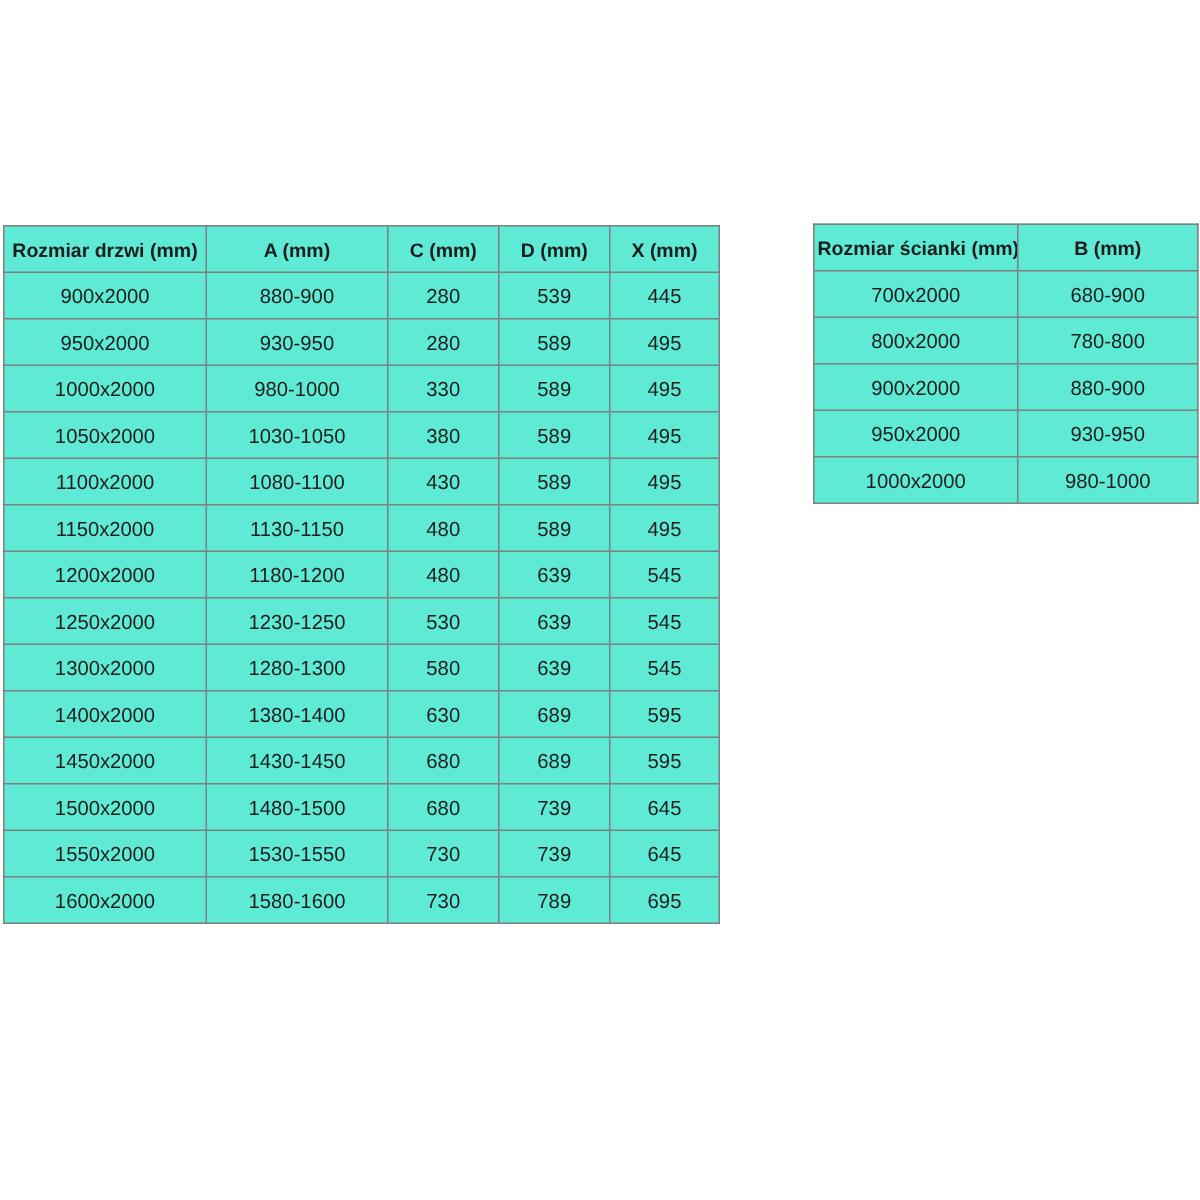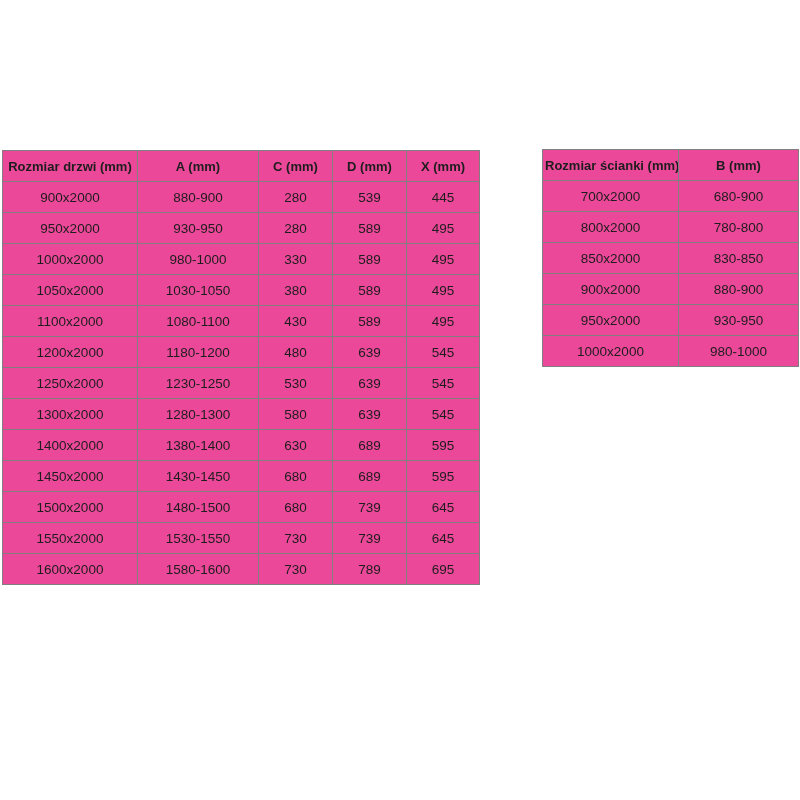--- a/index.html
+++ b/index.html
@@ -15,21 +15,21 @@
     position: relative;
     width: 800px;
     height: 800px;
     background: #ffffff;
     overflow: hidden;
   }
   table.spec-table {
     position: absolute;
     border-collapse: collapse;
     table-layout: fixed;
-    background: #ec4899;
+    background: #5eead4;
   }
   table.spec-table th,
   table.spec-table td {
     border: 1px solid #7f7f7f;
     text-align: center;
     vertical-align: middle;
     height: 30px;
     padding: 0 2px;
     color: #1d1d1d;
     overflow: hidden;
@@ -106,20 +106,27 @@
           <td>495</td>
         </tr>
         <tr>
           <td>1100x2000</td>
           <td>1080-1100</td>
           <td>430</td>
           <td>589</td>
           <td>495</td>
         </tr>
         <tr>
+          <td>1150x2000</td>
+          <td>1130-1150</td>
+          <td>480</td>
+          <td>589</td>
+          <td>495</td>
+        </tr>
+        <tr>
           <td>1200x2000</td>
           <td>1180-1200</td>
           <td>480</td>
           <td>639</td>
           <td>545</td>
         </tr>
         <tr>
           <td>1250x2000</td>
           <td>1230-1250</td>
           <td>530</td>
@@ -185,24 +192,20 @@
       <tbody>
         <tr>
           <td>700x2000</td>
           <td>680-900</td>
         </tr>
         <tr>
           <td>800x2000</td>
           <td>780-800</td>
         </tr>
         <tr>
-          <td>850x2000</td>
-          <td>830-850</td>
-        </tr>
-        <tr>
           <td>900x2000</td>
           <td>880-900</td>
         </tr>
         <tr>
           <td>950x2000</td>
           <td>930-950</td>
         </tr>
         <tr>
           <td>1000x2000</td>
           <td>980-1000</td>

